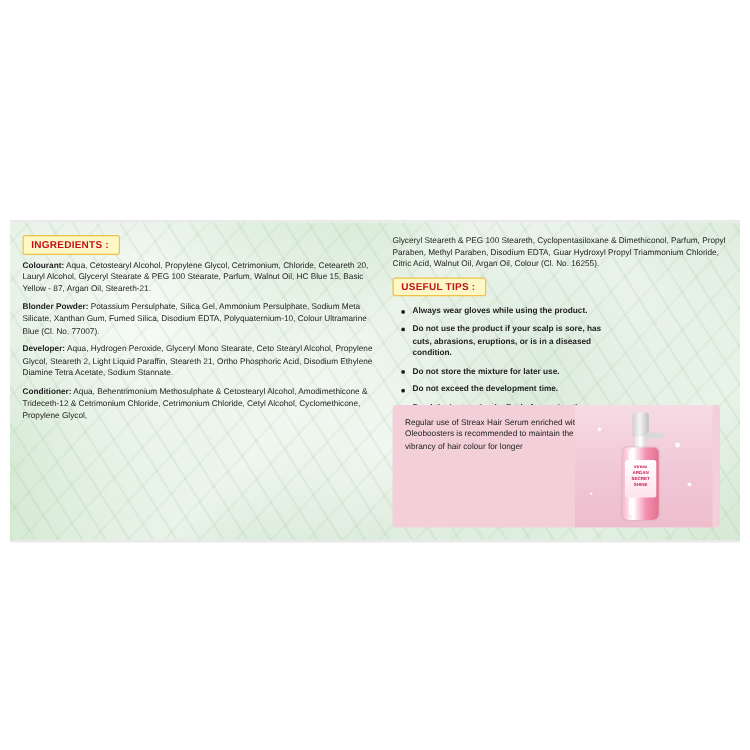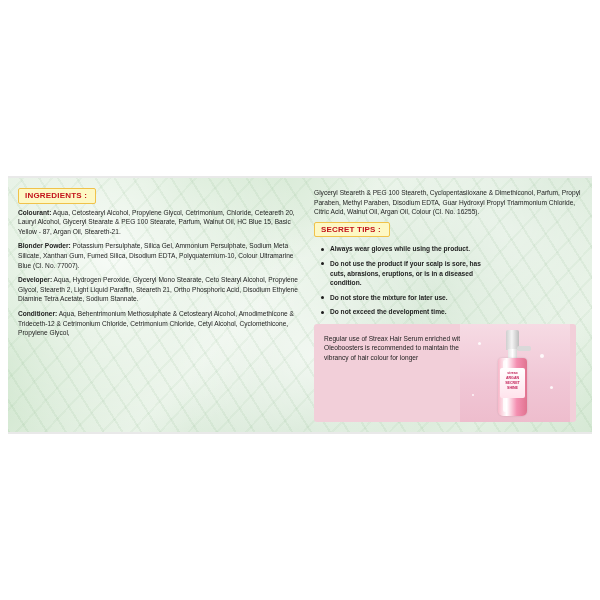--- a/index.html
+++ b/index.html
@@ -219,21 +219,21 @@
 
       <p class="para">
         <b>Conditioner:</b><span> Aqua, Behentrimonium  Methosulphate &amp; Cetostearyl Alcohol, Amodimethicone &amp; Trideceth-12 &amp; Cetrimonium Chloride, Cetrimonium Chloride, Cetyl Alcohol, Cyclomethicone, Propylene Glycol,</span>
       </p>
     </div>
 
     <div class="col col-right">
       <p class="para">Glyceryl Steareth &amp; PEG 100 Steareth, Cyclopentasiloxane &amp; Dimethiconol, Parfum, Propyl Paraben, Methyl Paraben, Disodium EDTA, Guar Hydroxyl Propyl Triammonium Chloride, Citric Acid, Walnut Oil, Argan Oil, Colour (Cl. No. 16255).</p>
 
       <div class="tips-wrap">
-        <div class="section-head">SECRET TIPS :</div>
+        <div class="section-head">USEFUL TIPS :</div>
         <ul class="tips">
           <li>Always wear gloves while using the product.</li>
           <li>Do not use the product if your scalp is sore, has cuts, abrasions, eruptions, or is in a diseased condition.</li>
           <li>Do not store the mixture for later use.</li>
           <li>Do not exceed the development time.</li>
           <li>Read the instruction leaflet before using the product.</li>
         </ul>
       </div>
 
       <div class="promo">

